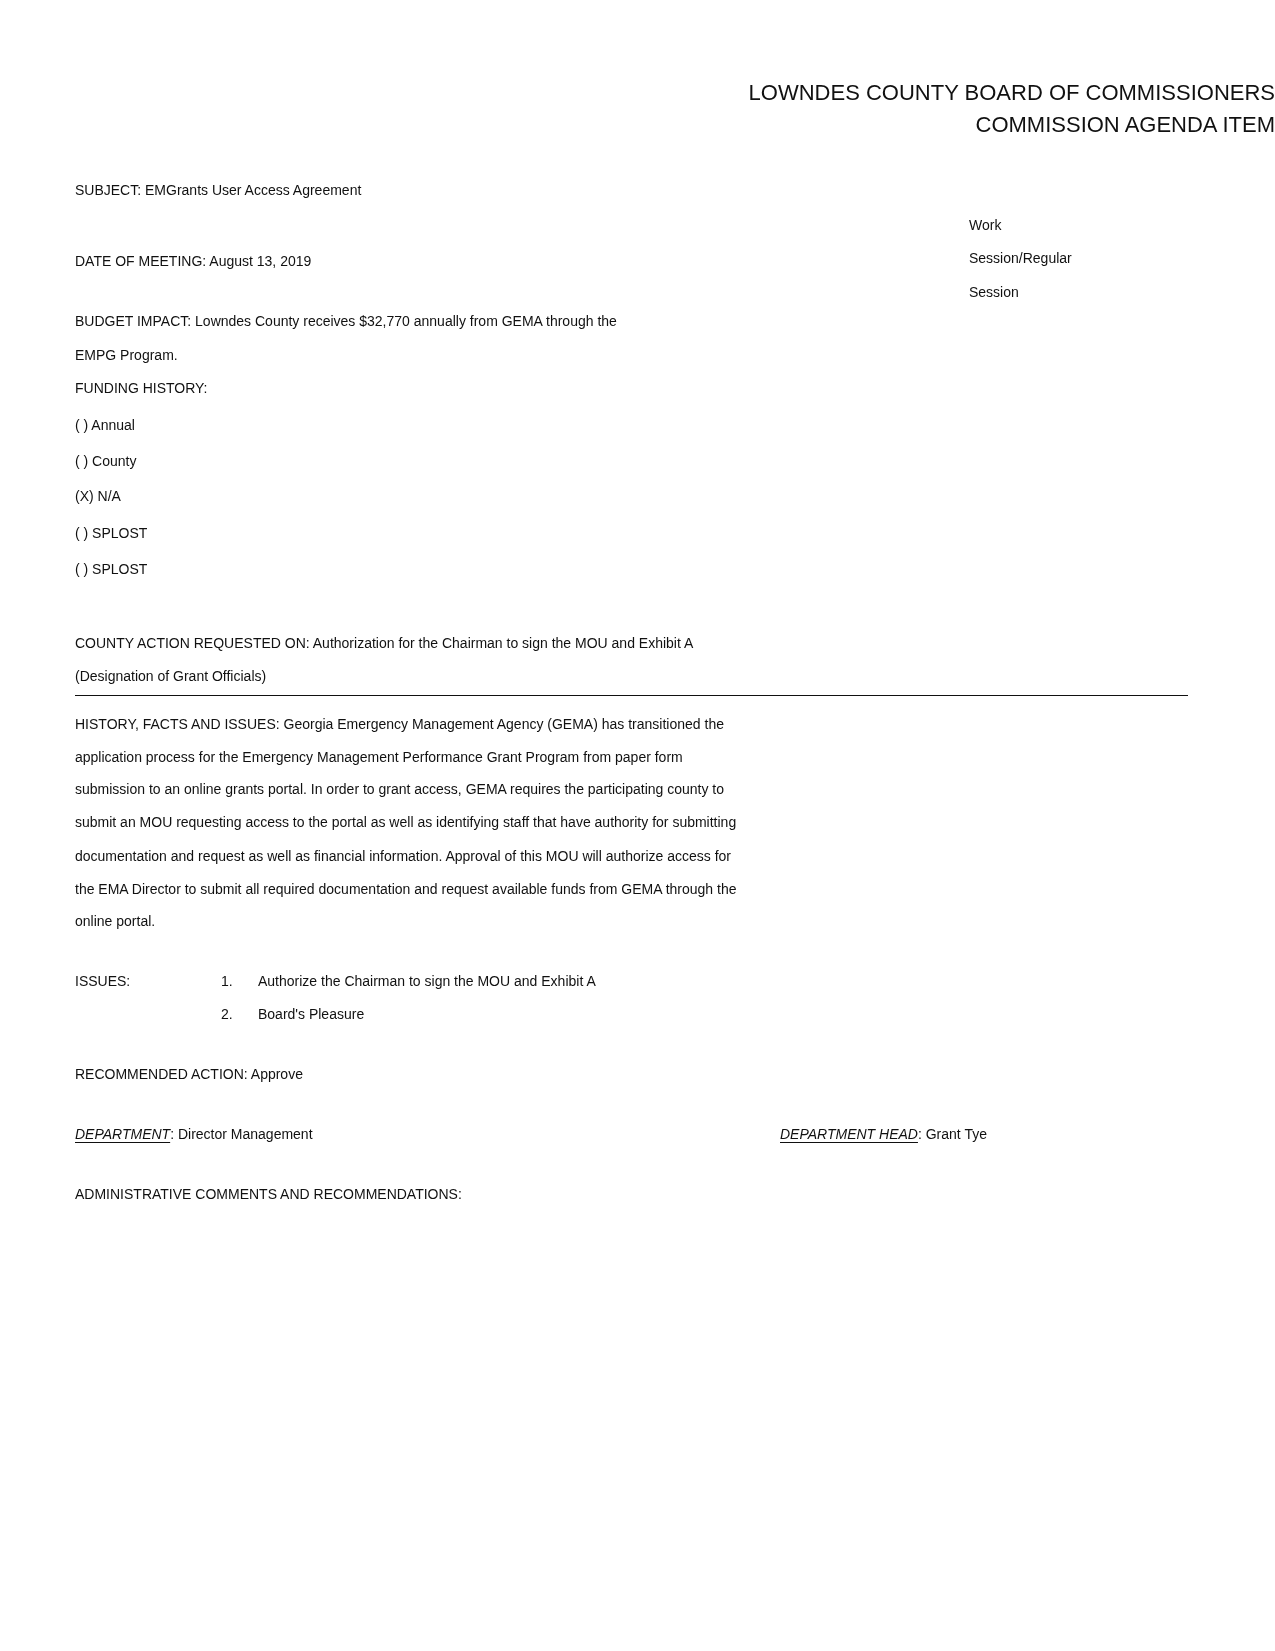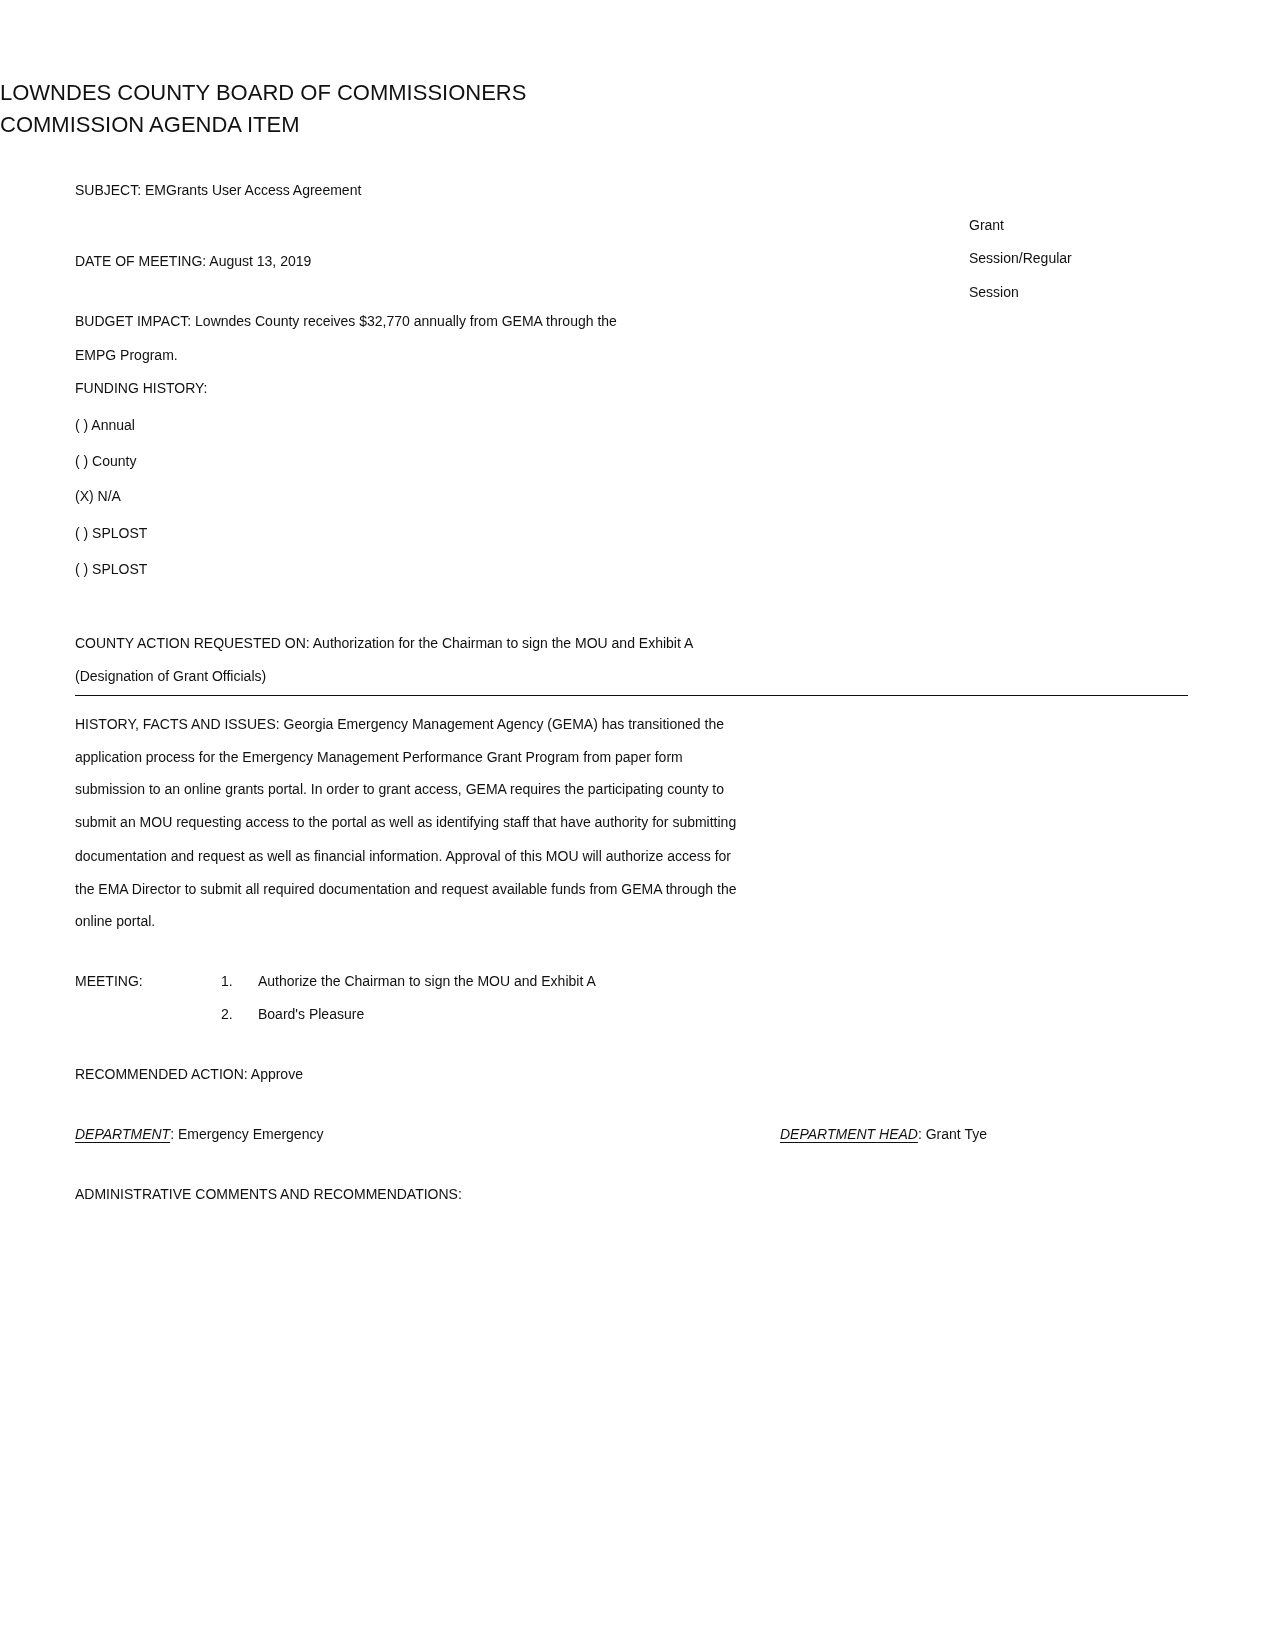--- a/index.html
+++ b/index.html
@@ -1,36 +1,36 @@
 <!DOCTYPE html>
 <html><head>
 <meta charset="utf-8">
 <style>
   html, body { margin: 0; padding: 0; background: #ffffff; }
   body { width: 1275px; height: 1651px; position: relative; overflow: hidden;
          font-family: "Liberation Sans", sans-serif; color: #111111; }
   .t { position: absolute; white-space: nowrap; font-size: 14px; line-height: 26px; transform: translateY(-50%); }
   .title { font-size: 22px; }
-  .center { left: 0; width: 1275px; text-align: left; }
+  .center { left: 0; width: 1275px; text-align: right; }
   .u { text-decoration: underline; text-underline-offset: 3px; font-style: italic; }
   .rule { position: absolute; left: 75px; width: 1113px; top: 695px; height: 0; border-top: 1.5px solid #111; }
 </style>
 </head>
 <body>
 
 <div>
 
   <div class="t title center" style="top:93px">LOWNDES COUNTY BOARD OF COMMISSIONERS</div>
   <div class="t title center" style="top:125px">COMMISSION AGENDA ITEM</div>
 
   <div class="t" style="left:75px; top:190px">SUBJECT: EMGrants User Access Agreement</div>
 
   <div class="t" style="left:75px; top:261px">DATE OF MEETING: August 13, 2019</div>
 
-  <div class="t" style="left:969px; top:225px">Grant</div>
+  <div class="t" style="left:969px; top:225px">Work</div>
   <div class="t" style="left:969px; top:258px">Session/Regular</div>
   <div class="t" style="left:969px; top:292px">Session</div>
 
   <div class="t" style="left:75px; top:321px">BUDGET IMPACT: Lowndes County receives $32,770 annually from GEMA through the</div>
   <div class="t" style="left:75px; top:355px">EMPG Program.</div>
 
   <div class="t" style="left:75px; top:388px">FUNDING HISTORY:</div>
 
   <div>
     <div class="t" style="left:75px; top:425px">
@@ -63,32 +63,32 @@
   <div>
     <div class="t" style="left:75px; top:724px">HISTORY, FACTS AND ISSUES: Georgia Emergency Management Agency (GEMA) has transitioned the</div>
     <div class="t" style="left:75px; top:757px">application process for the Emergency Management Performance Grant Program from paper form</div>
     <div class="t" style="left:75px; top:789px">submission to an online grants portal.  In order to grant access, GEMA requires the participating county to</div>
     <div class="t" style="left:75px; top:822px">submit an MOU requesting access to the portal as well as identifying staff that have authority for submitting</div>
     <div class="t" style="left:75px; top:856px">documentation and request as well as financial information.  Approval of this MOU will authorize access for</div>
     <div class="t" style="left:75px; top:889px">the EMA Director to submit all required documentation and request available funds from GEMA through the</div>
     <div class="t" style="left:75px; top:921px">online portal.</div>
   </div>
 
-  <div class="t" style="left:75px; top:981px">MEETING:</div>
+  <div class="t" style="left:75px; top:981px">ISSUES:</div>
   <div>
     <div class="t" style="left:221px; top:981px">1.</div>
     <div class="t" style="left:258px; top:981px">Authorize the Chairman to sign the MOU and Exhibit A</div>
     <div class="t" style="left:221px; top:1014px">2.</div>
     <div class="t" style="left:258px; top:1014px">Board's Pleasure</div>
   </div>
 
   <div class="t" style="left:75px; top:1074px">RECOMMENDED ACTION: Approve</div>
 
   <div class="t" style="left:75px; top:1134px">
-    <span class="u">DEPARTMENT</span><span>: Emergency Emergency</span>
+    <span class="u">DEPARTMENT</span><span>: Director Management</span>
   </div>
 
   <div class="t" style="left:780px; top:1134px">
     <span class="u">DEPARTMENT HEAD</span><span>: Grant Tye</span>
   </div>
 
   <div class="t" style="left:75px; top:1194px">ADMINISTRATIVE COMMENTS AND RECOMMENDATIONS:</div>
 
 </div>
 

